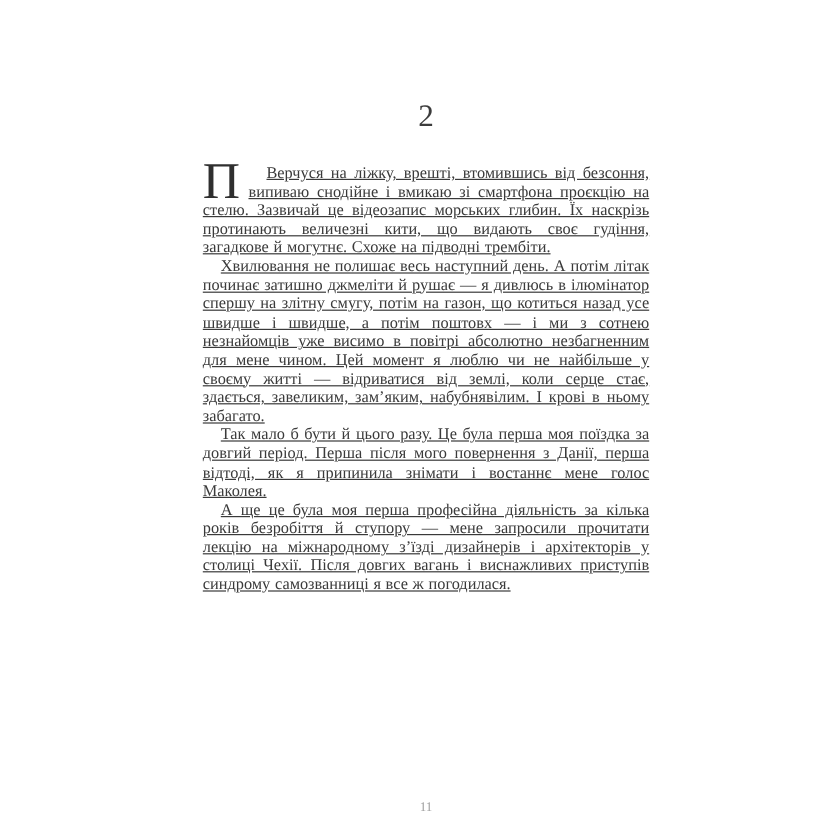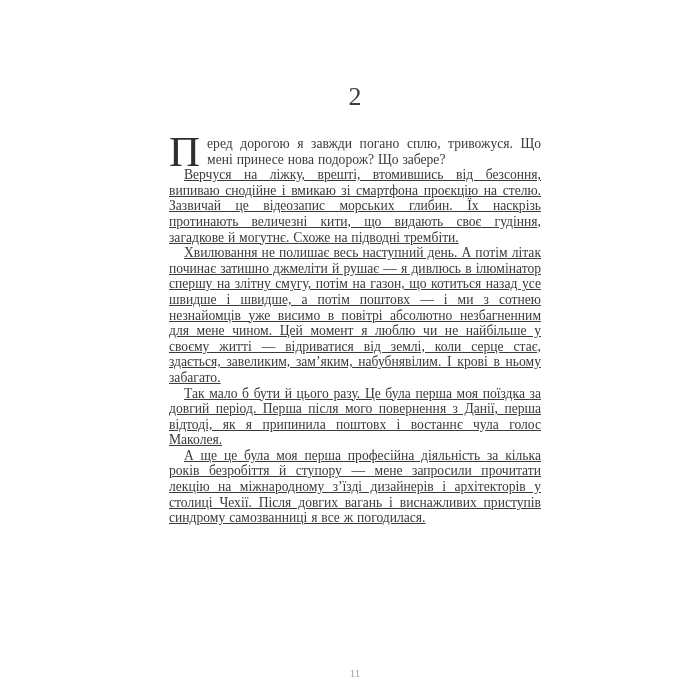--- a/index.html
+++ b/index.html
@@ -68,28 +68,28 @@
 </style>
 </head>
 <body>
 
 <div class="page">
 
   <div class="chapter-number">2</div>
 
   <div class="text-block">
 
-    <p class="para"><span class="dropcap">П</span><span>еред дорогою я завжди погано сплю, тривожуся. Що мені принесе нова подорож? Що забере?</span></p>
+    <p class="para"><span class="dropcap">П</span></p>
 
     <p class="para indent">Верчуся на ліжку, врешті, втомившись від безсоння, випиваю снодійне і вмикаю зі смартфона проєкцію на стелю. Зазвичай це відеозапис морських глибин. Їх наскрізь протинають величезні кити, що видають своє гудіння, загадкове й могутнє. Схоже на підводні трембіти.</p>
 
     <p class="para indent">Хвилювання не полишає весь наступний день. А потім літак починає затишно джмеліти й рушає — я дивлюсь в ілюмінатор спершу на злітну смугу, потім на газон, що котиться назад усе швидше і швидше, а потім поштовх — і ми з сотнею незнайомців уже висимо в повітрі абсолютно незбагненним для мене чином. Цей момент я люблю чи не найбільше у своєму житті — відриватися від землі, коли серце стає, здається, завеликим, зам’яким, набубнявілим. І крові в ньому забагато.</p>
 
 
-    <p class="para indent">Так мало б бути й цього разу. Це була перша моя поїздка за довгий період. Перша після мого повернення з Данії, перша відтоді, як я припинила поштовх і востаннє чула голос Маколея.</p>
+    <p class="para indent">Так мало б бути й цього разу. Це була перша моя поїздка за довгий період. Перша після мого повернення з Данії, перша відтоді, як я припинила знімати і востаннє мене голос Маколея.</p>
 
     <p class="para indent">А ще це була моя перша професійна діяльність за кілька років безробіття й ступору — мене запросили прочитати лекцію на міжнародному з’їзді дизайнерів і архітекторів у столиці Чехії. Після довгих вагань і виснажливих приступів синдрому самозванниці я все ж погодилася.</p>
 
   </div>
 
   <div class="page-number">11</div>
 
 </div>
 
 </body></html>

